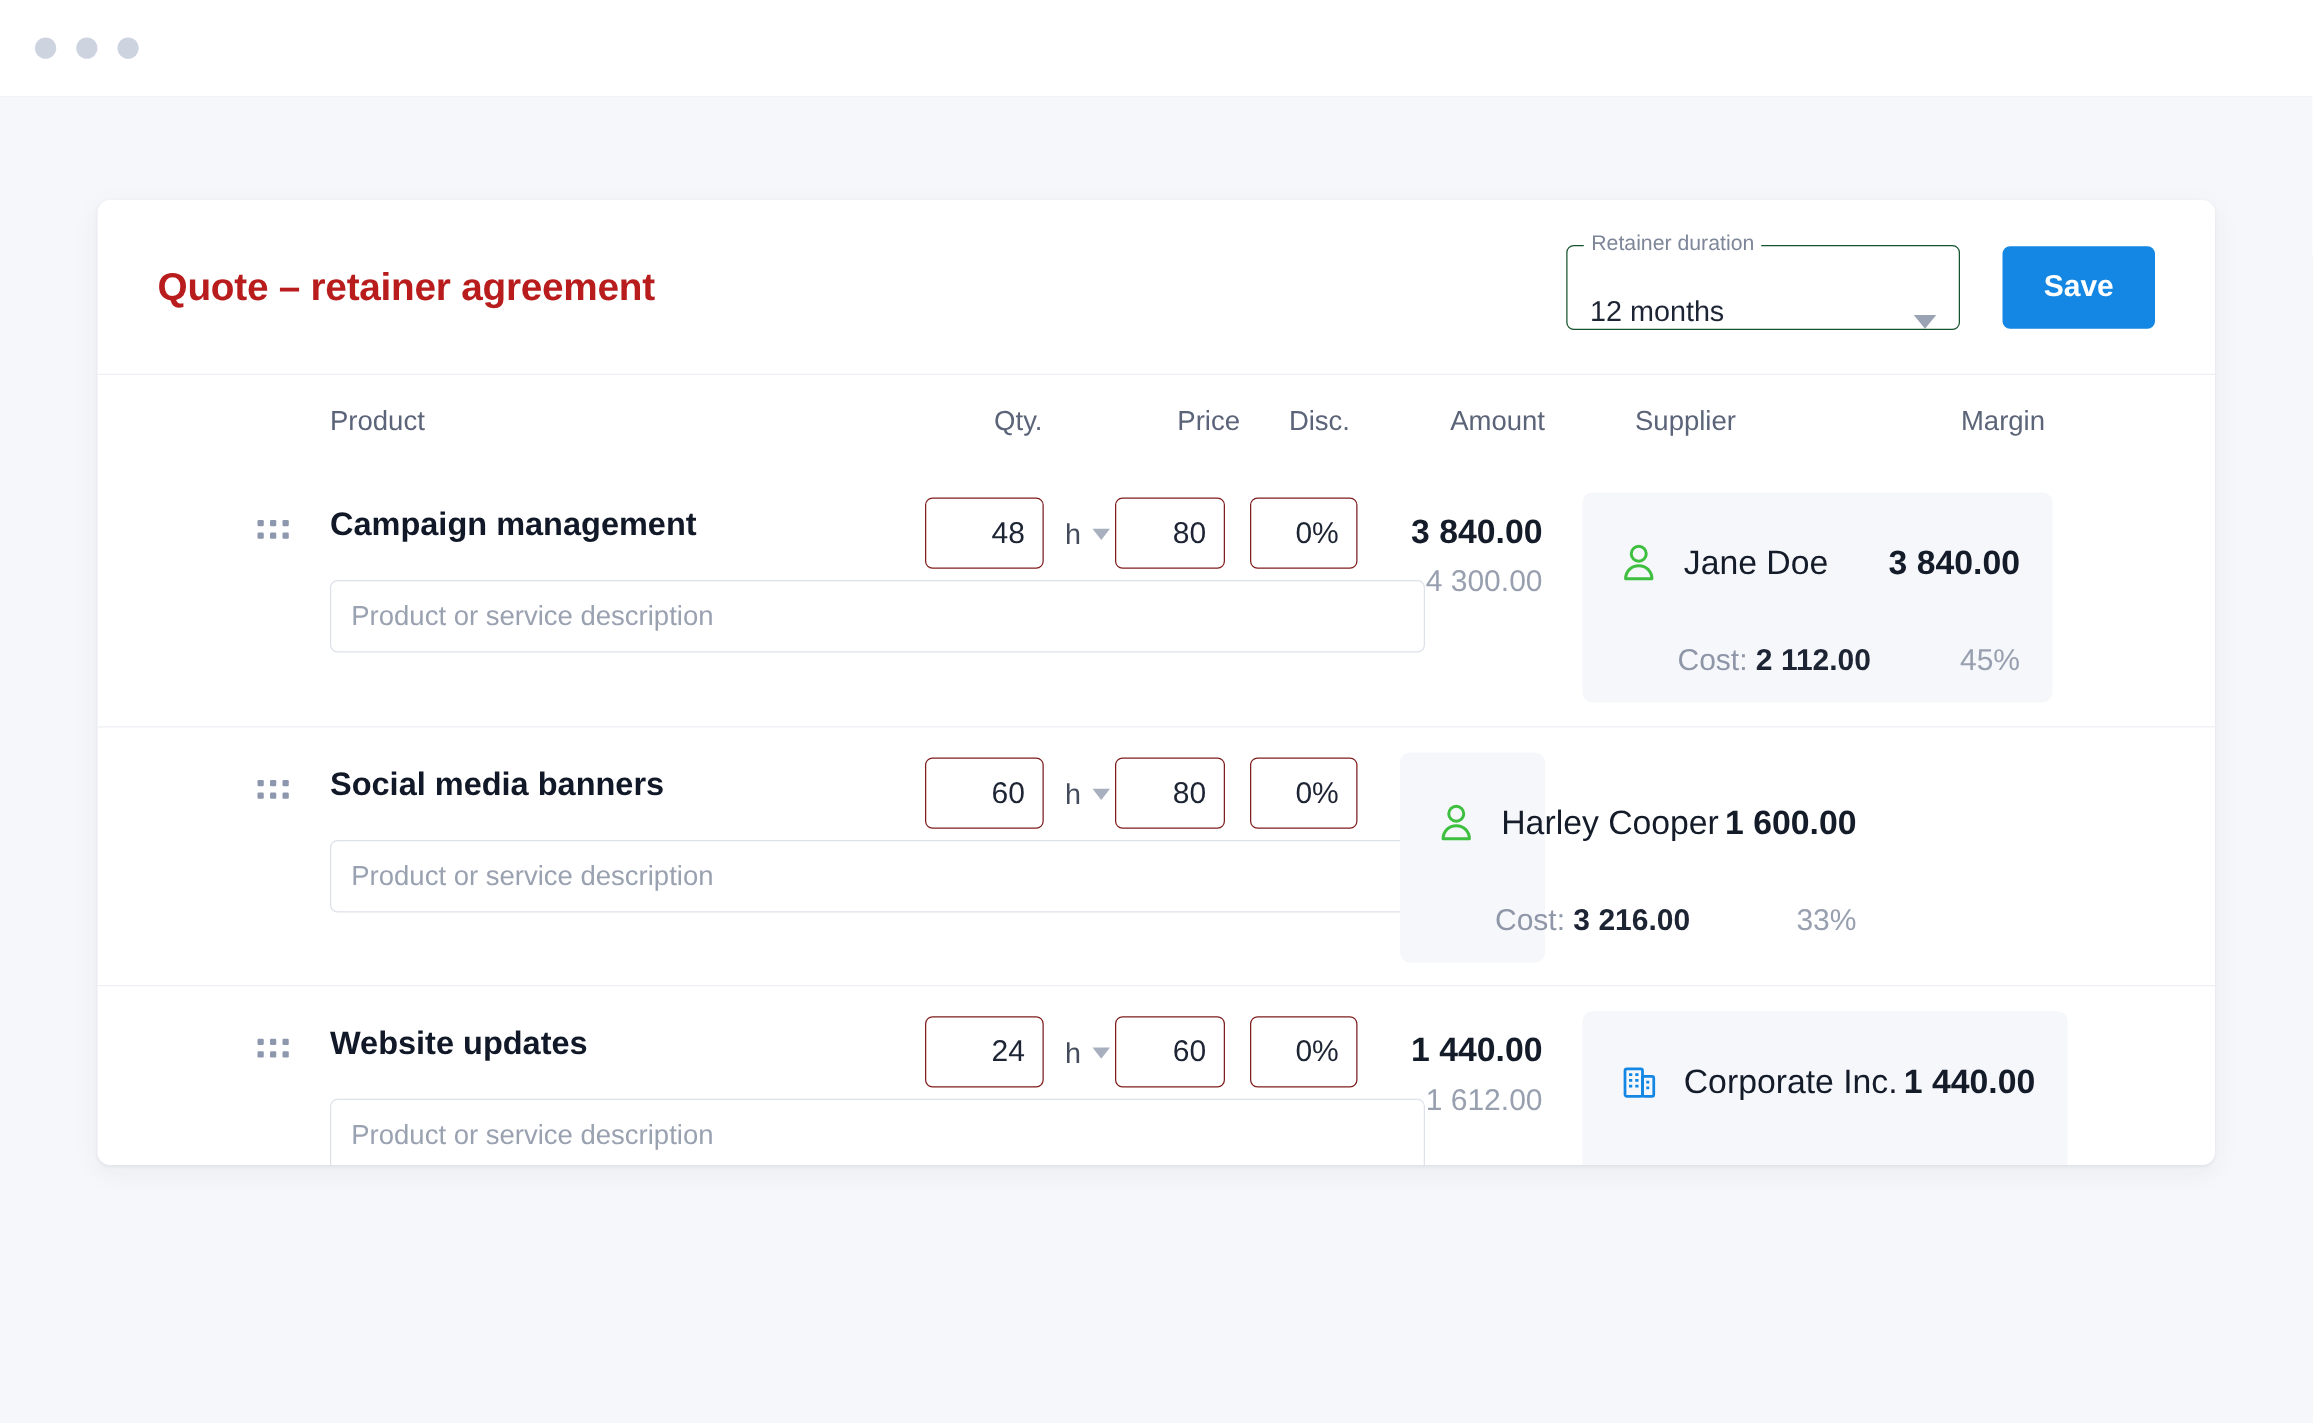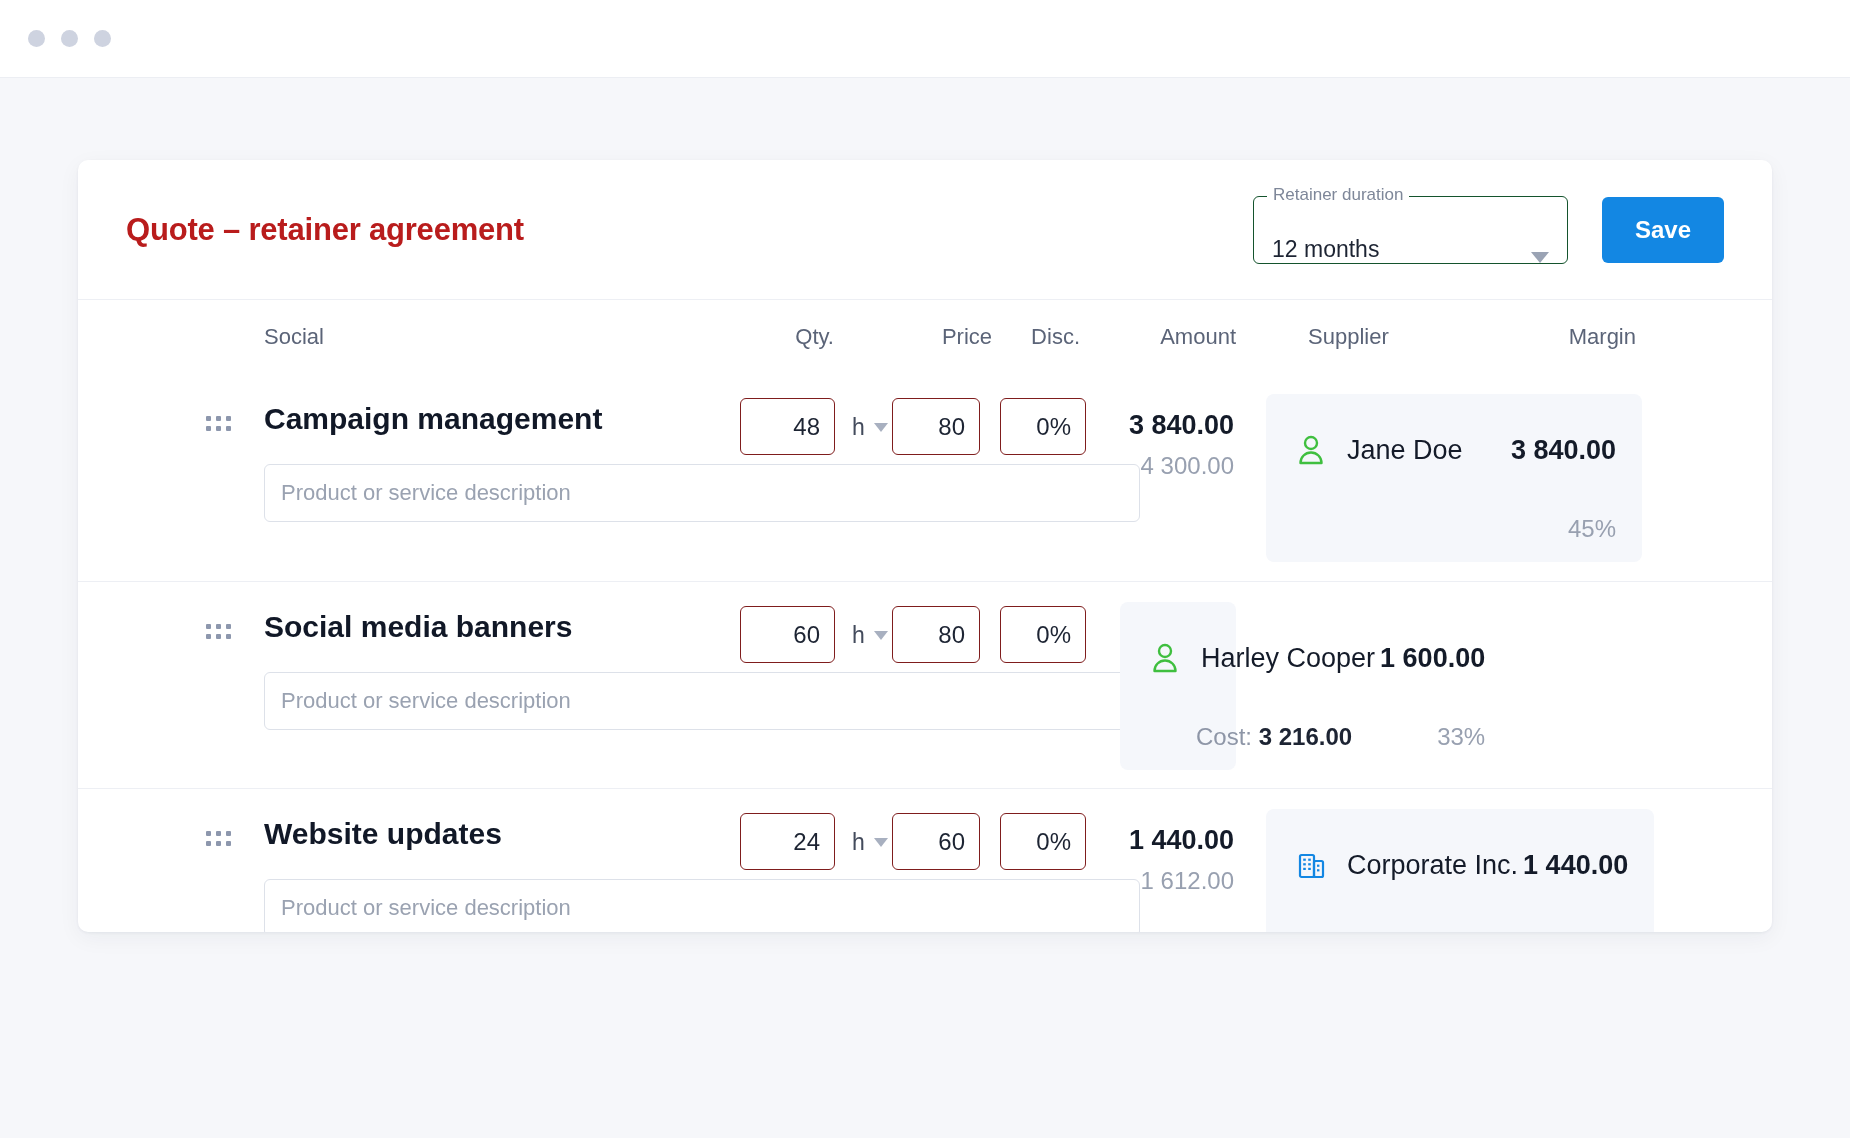--- a/index.html
+++ b/index.html
@@ -210,21 +210,21 @@
   }
   .drag-handle i {
     display: block;
     width: 5px; height: 5px;
     background: #8d97ad;
     border-radius: 1px;
   }
 
   .product-cell { padding-top: 8px; }
   .product-name {
-    font-size: 30px;
+    font-size: 26px;
     font-weight: bold;
     color: #111827;
     line-height: 34px;
     white-space: nowrap;
   }
   .desc-input {
     margin-top: 28px;
     width: 876px;
     height: 58px;
     border: 1px solid #dde1e9;
@@ -372,21 +372,21 @@
           </div>
 
           <button class="save-btn">Save</button>
         </div>
       </div>
 
       <div class="table-area">
 
         <div class="grid-row col-head-row">
           <span></span>
-          <span class="col-head h-product">Social</span>
+          <span class="col-head h-product">Product</span>
           <span class="col-head h-qty">Qty.</span>
           <span></span>
           <span class="col-head h-price">Price</span>
           <span class="col-head h-disc">Disc.</span>
           <span class="col-head h-amount">Amount</span>
           <span class="h-suppmar">
             <span class="col-head">Supplier</span>
             <span class="col-head">Margin</span>
           </span>
         </div>
@@ -425,20 +425,24 @@
 
             <div class="supp-panel">
               <span class="supp-icon">
                 <svg width="26" height="30" viewBox="0 0 26 30" fill="none">
                   <circle cx="13" cy="8" r="6" stroke="#3fbf3f" stroke-width="2.4"></circle>
                   <path d="M2.5 28c0-6 4.7-10.5 10.5-10.5S23.5 22 23.5 28z" stroke="#3fbf3f" stroke-width="2.4" fill="none" stroke-linejoin="round"></path>
                 </svg>
               </span>
               <span class="supp-name">Jane Doe</span>
               <span class="margin-main">3 840.00</span>
+              <span class="cost-line">
+                <span>Cost:</span>
+                <b>2 112.00</b>
+              </span>
               <span class="margin-pct">45%</span>
             </div>
           </div>
         </div>
 
         <div class="line-row">
           <div class="row-top">
             <div class="drag-handle">
               <i></i>
                 <i></i>

